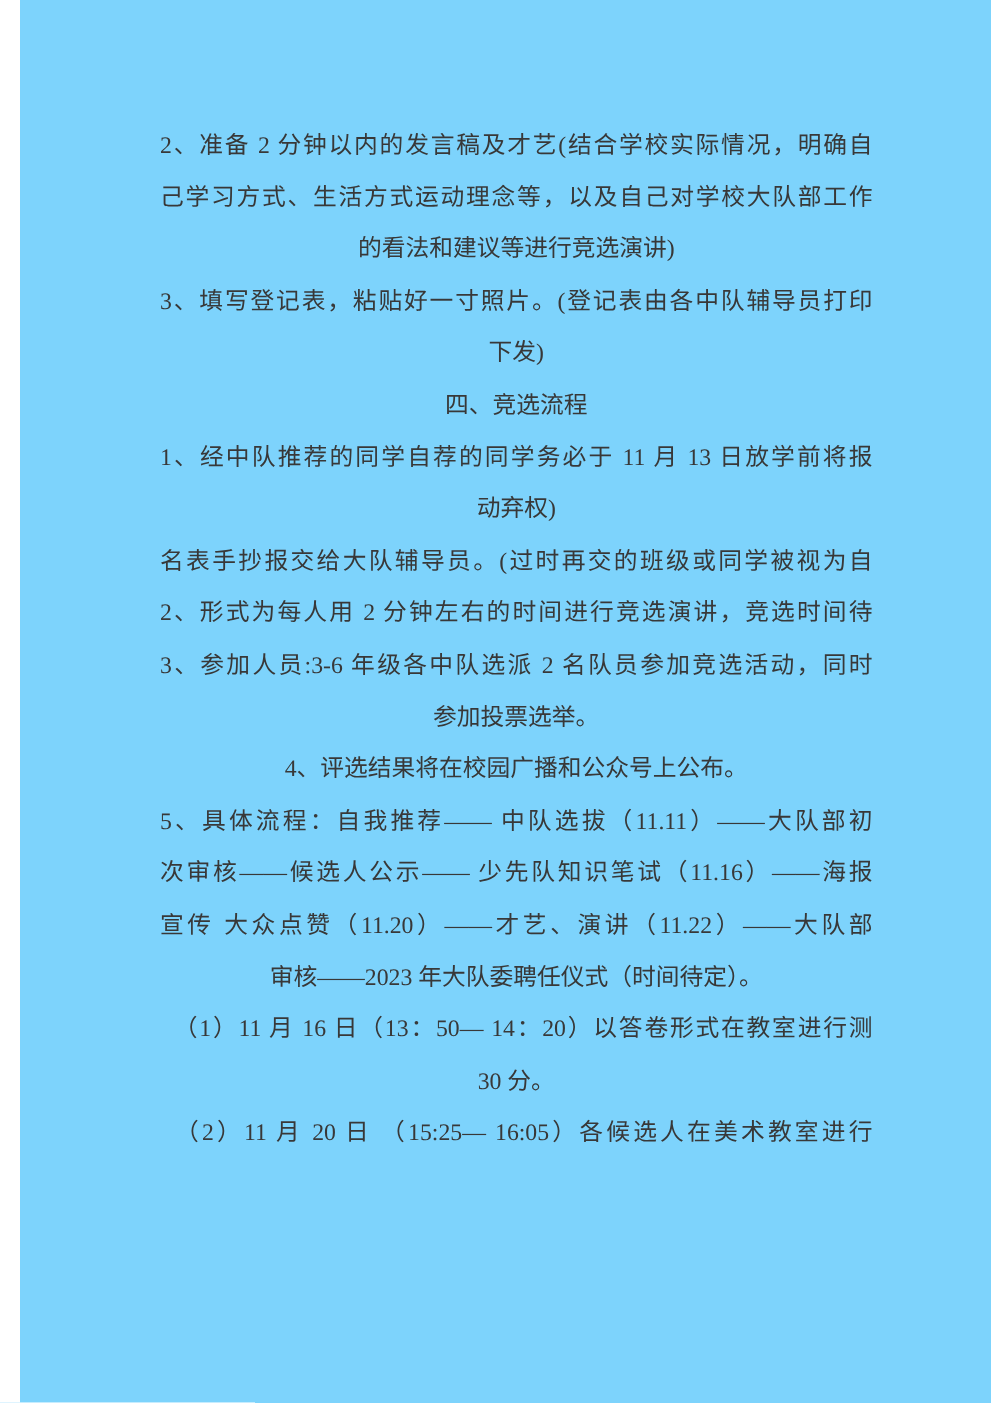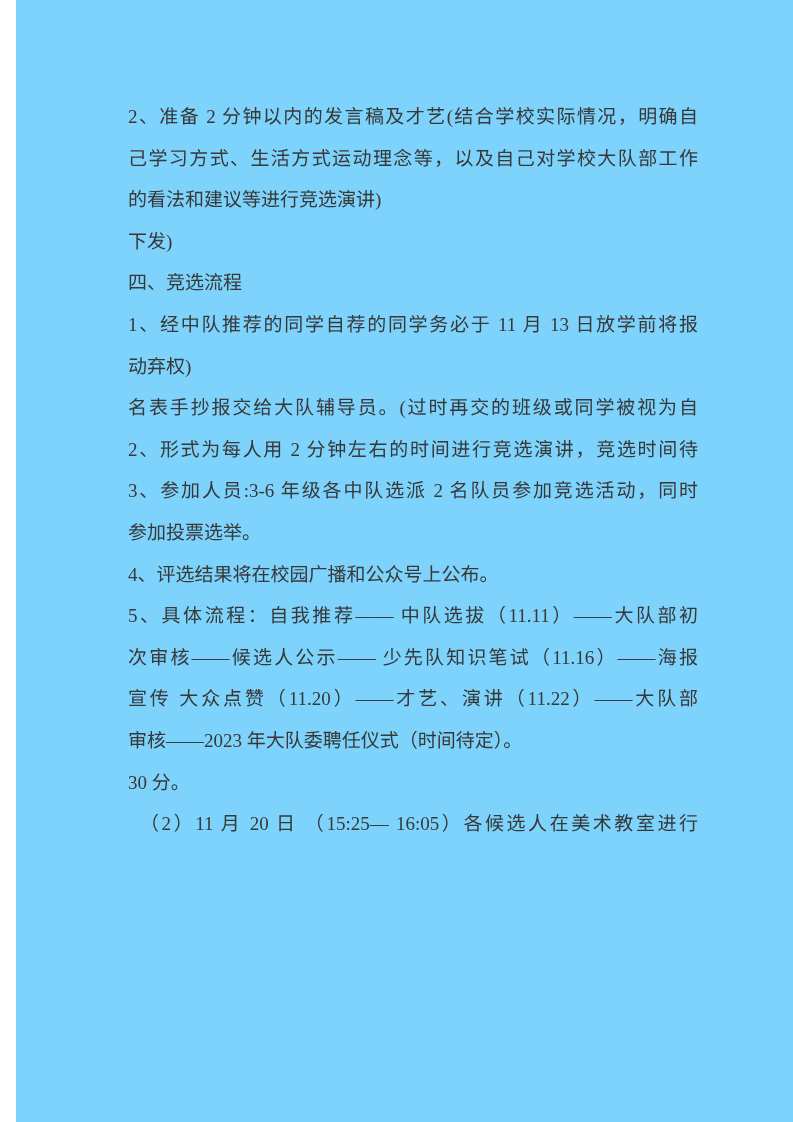--- a/index.html
+++ b/index.html
@@ -22,46 +22,48 @@
     width: 570px;
     font-family: "Liberation Serif", "DejaVu Serif", serif;
     font-size: 19px;
     font-weight: 400;
     line-height: 41.6px;
     color: #383838;
   }
   .text-line {
     max-height: 41.6px;
     overflow: hidden;
-    text-align: left;
+    text-align: center;
     word-break: keep-all;
   }
   .text-line.full {
     text-align: justify;
     text-align-last: justify;
     text-justify: inter-character;
   }
 </style>
 </head>
 <body>
 
 <div class="page" style="background: #7dd3fc; margin-left: 16px;">
   <div class="doc-body" style="color: rgb(56, 56, 56);">
     <div class="text-line full">2、准备 2 分钟以内的发言稿及才艺(结合学校实际情况，明确自</div>
     <div class="text-line full">己学习方式、生活方式运动理念等，以及自己对学校大队部工作</div>
     <div class="text-line">的看法和建议等进行竞选演讲)</div>
+    <div class="text-line full">3、填写登记表，粘贴好一寸照片。(登记表由各中队辅导员打印</div>
     <div class="text-line">下发)</div>
     <div class="text-line">四、竞选流程</div>
     <div class="text-line full">1、经中队推荐的同学自荐的同学务必于 11 月 13 日放学前将报</div>
     <div class="text-line">动弃权)</div>
     <div class="text-line full">名表手抄报交给大队辅导员。(过时再交的班级或同学被视为自</div>
     <div class="text-line full">2、形式为每人用 2 分钟左右的时间进行竞选演讲，竞选时间待</div>
     <div class="text-line full">3、参加人员:3-6 年级各中队选派 2 名队员参加竞选活动，同时</div>
     <div class="text-line">参加投票选举。</div>
     <div class="text-line">4、评选结果将在校园广播和公众号上公布。</div>
     <div class="text-line full">5、具体流程：自我推荐—— 中队选拔（11.11）——大队部初</div>
     <div class="text-line full">次审核——候选人公示—— 少先队知识笔试（11.16）——海报</div>
     <div class="text-line full">宣传 大众点赞（11.20）——才艺、演讲（11.22）——大队部</div>
     <div class="text-line">审核——2023 年大队委聘任仪式（时间待定）。</div>
+    <div class="text-line full"> （1）11 月 16 日（13：50— 14：20）以答卷形式在教室进行测</div>
     <div class="text-line">30 分。</div>
     <div class="text-line full"> （2）11 月 20 日 （15:25— 16:05）各候选人在美术教室进行</div>
   </div>
 </div>
 
 </body></html>

